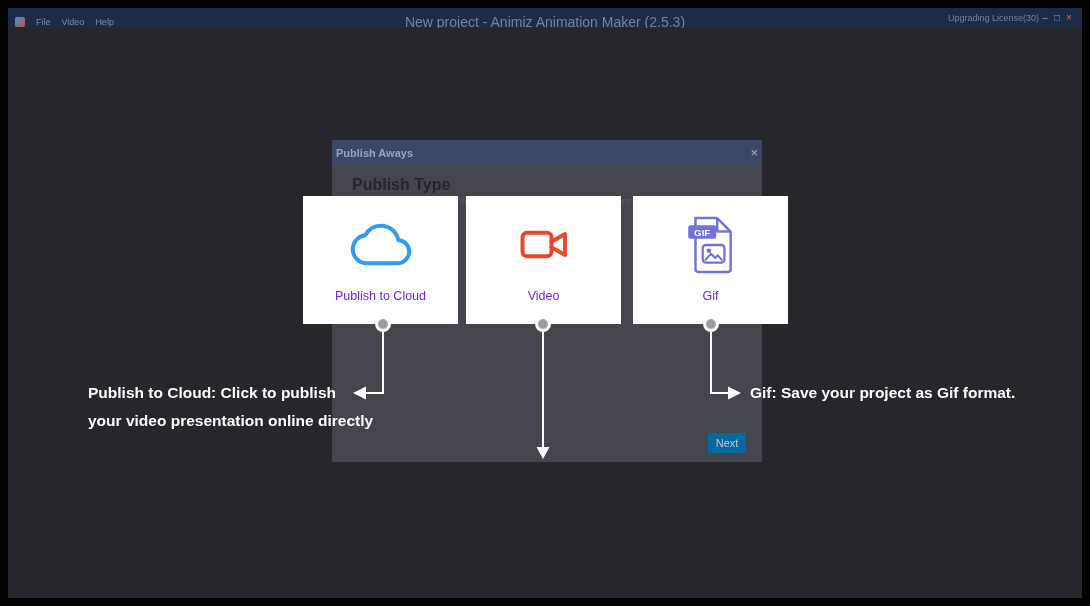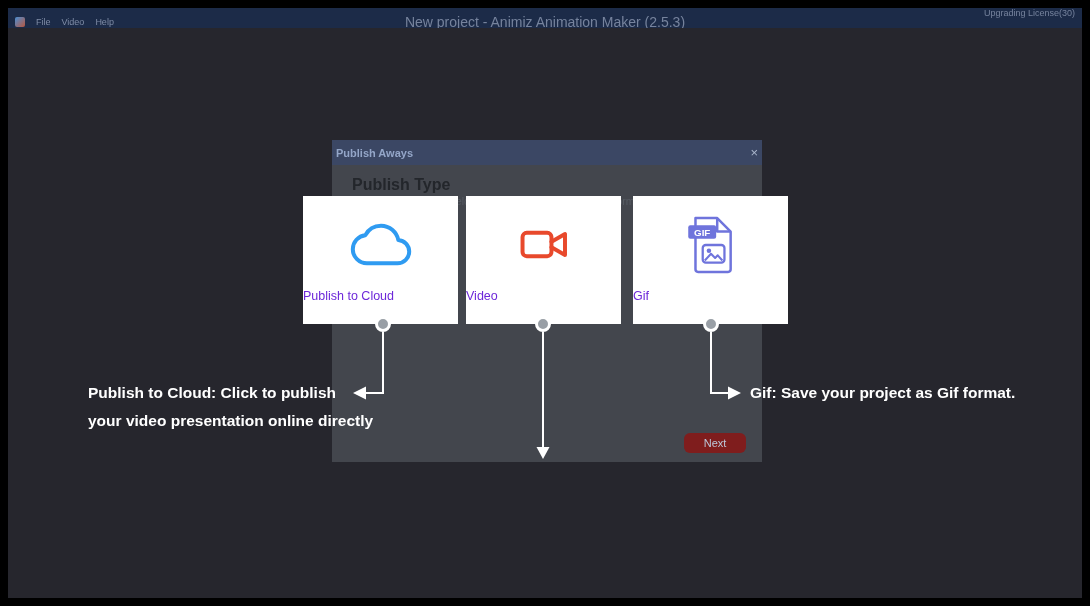--- a/index.html
+++ b/index.html
@@ -17,21 +17,21 @@
     width: 10px; height: 10px; margin-left: 7px; border-radius: 2px;
     background: linear-gradient(135deg, #4a8fd4, #b8563f);
   }
   .menu-item { font-size: 9px; color: #7f8ca6; margin-left: 11px; cursor: default; }
   .win-title {
     position: absolute; left: 200px; right: 200px; text-align: center;
     font-size: 14px; color: #76839d; white-space: nowrap; overflow: hidden;
   }
   .tb-right {
     position: absolute; right: 7px; top: 0; height: 20px;
-    display: flex; align-items: center; gap: 9px; flex-direction: column;
+    display: flex; align-items: center; 
   }
   .account { font-size: 9px; color: #76839d; }
   .win-btn { font-size: 10px; color: #8d99b1; width: 12px; text-align: center; line-height: 20px; }
   .win-btn.close { color: #d06a58; }
   
   .app-body {
     position: absolute; left: 8px; top: 28px; width: 1074px; height: 570px;
     background: #26262d;
   }
   
@@ -42,28 +42,28 @@
   .dialog-header {
     height: 25px; background: #3b4764;
     display: flex; align-items: center; justify-content: space-between;
     padding: 0 4px;
   }
   .dialog-title { font-size: 11px; font-weight: bold; color: #94a6c8; }
   .dialog-close { font-size: 13px; color: #aab6cc; cursor: default; }
   .publish-type { position: absolute; left: 20px; top: 36px; font-size: 16px; font-weight: bold; color: #23262b; }
   .publish-sub  { position: absolute; left: 20px; top: 55px; font-size: 10.5px; color: #565b63; }
   .next-btn {
-    position: absolute; right: 16px; bottom: 9px; width: 62px; height: 20px;
-    background: #7f1d1d; color: #bcc8da; font-size: 11px; border-radius: 6px;
+    position: absolute; right: 16px; bottom: 9px; width: 38px; height: 20px;
+    background: #0369a1; color: #bcc8da; font-size: 11px; border-radius: 0;
     display: flex; align-items: center; justify-content: center; cursor: default;
   }
   
   .card {
     position: absolute; top: 196px; width: 155px; height: 128px;
-    background: #ffffff; display: flex; flex-direction: column; 
+    background: #ffffff; display: flex; flex-direction: column; align-items: center;
   }
   #card-cloud { left: 303px; }
   #card-video { left: 466px; }
   #card-gif   { left: 633px; }
   .card-icon { flex: 1; display: flex; align-items: center; justify-content: center; padding-top: 4px; }
   .card-label { font-size: 12.5px; color: #6d28d9; margin-bottom: 21px; }
   
   .marker {
     position: absolute; width: 16px; height: 16px; border-radius: 50%;
     background: #999fa6; border: 3px solid #ffffff; box-sizing: border-box;

